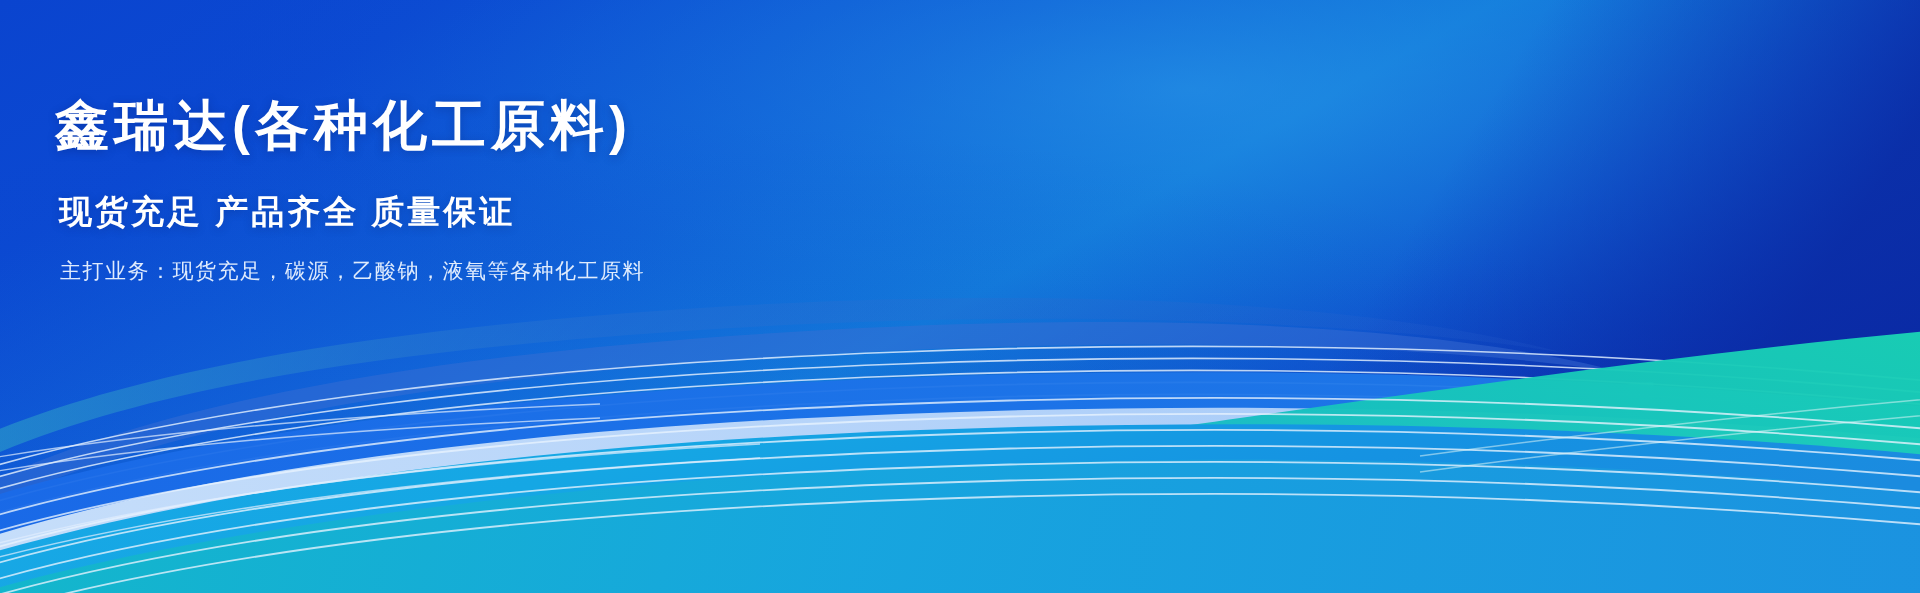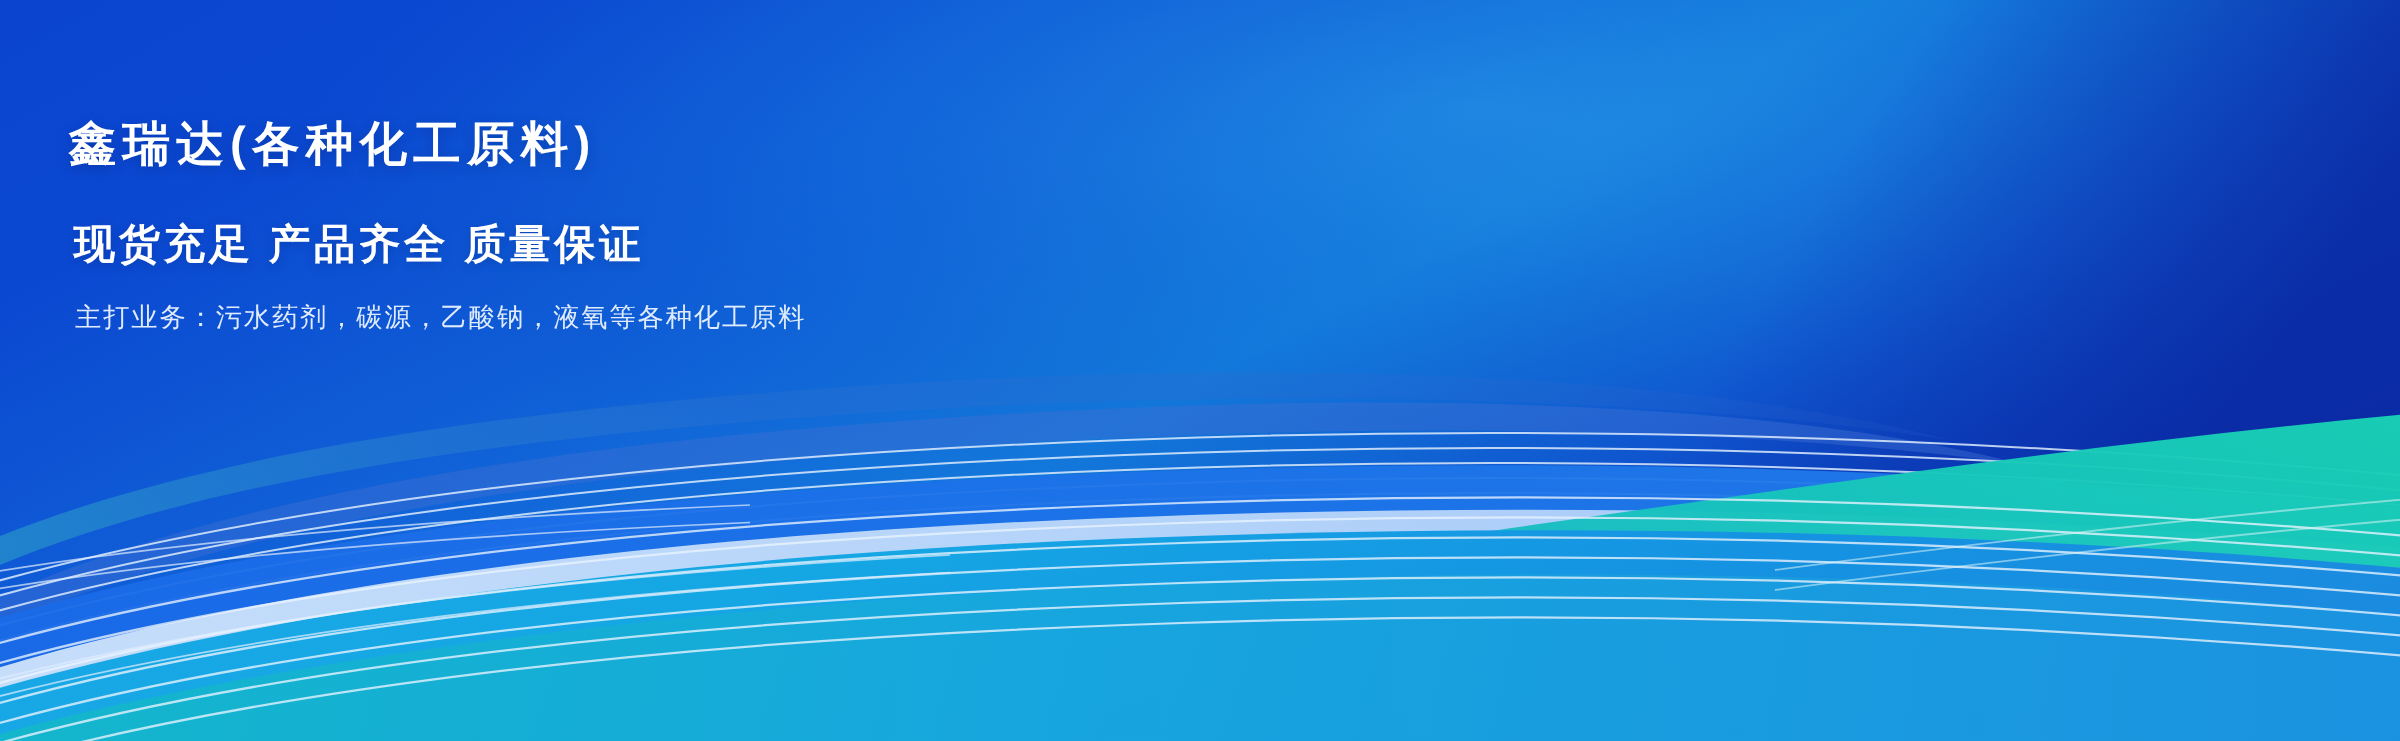--- a/index.html
+++ b/index.html
@@ -10,21 +10,21 @@
     overflow:hidden;
     font-family:"Liberation Sans","DejaVu Sans",sans-serif;
   }
   .bg-svg,.art-svg{position:absolute;top:0;left:0;width:1920px;height:593px;display:block;}
   .text-block{
     position:absolute;
     left:55px;top:96px;
     z-index:20;
   }
   .headline{
-    font-size:38px;
+    font-size:54px;
     font-weight:bold;
     color:#ffffff;
     letter-spacing:5px;
     line-height:1.08;
     margin:0;
     white-space:nowrap;
     text-shadow:0 2px 10px rgba(2,26,92,.28);
   }
   .subline{
     font-size:33px;
@@ -328,16 +328,16 @@
 
     <g fill="none" stroke="#d9f3f6" stroke-width="1.5" opacity=".55">
       <path d="M1940,398 C1780,412 1600,432 1420,456"></path>
       <path d="M1940,414 C1780,428 1600,448 1420,472"></path>
     </g>
   </svg>
 
   <div class="text-block">
     <h1 class="headline">鑫瑞达(各种化工原料)</h1>
     <div class="subline">现货充足 产品齐全 质量保证</div>
-    <div class="detailline">主打业务：污水药剂，碳源，乙酸钠，液氧等各种化工原料</div>
+    <div class="detailline">主打业务：现货充足，碳源，乙酸钠，液氧等各种化工原料</div>
   </div>
 
 </div>
 
 </body></html>

